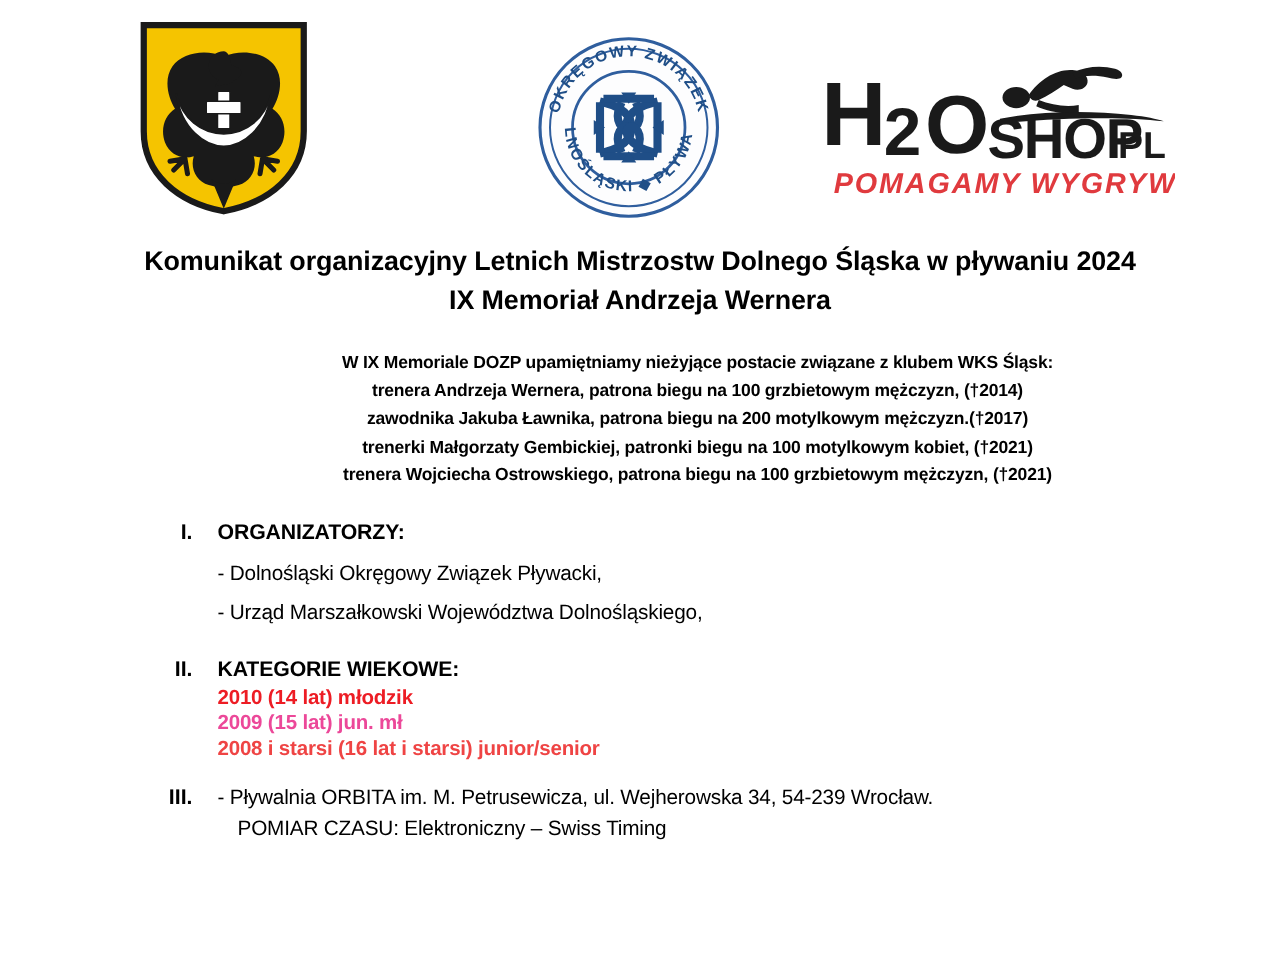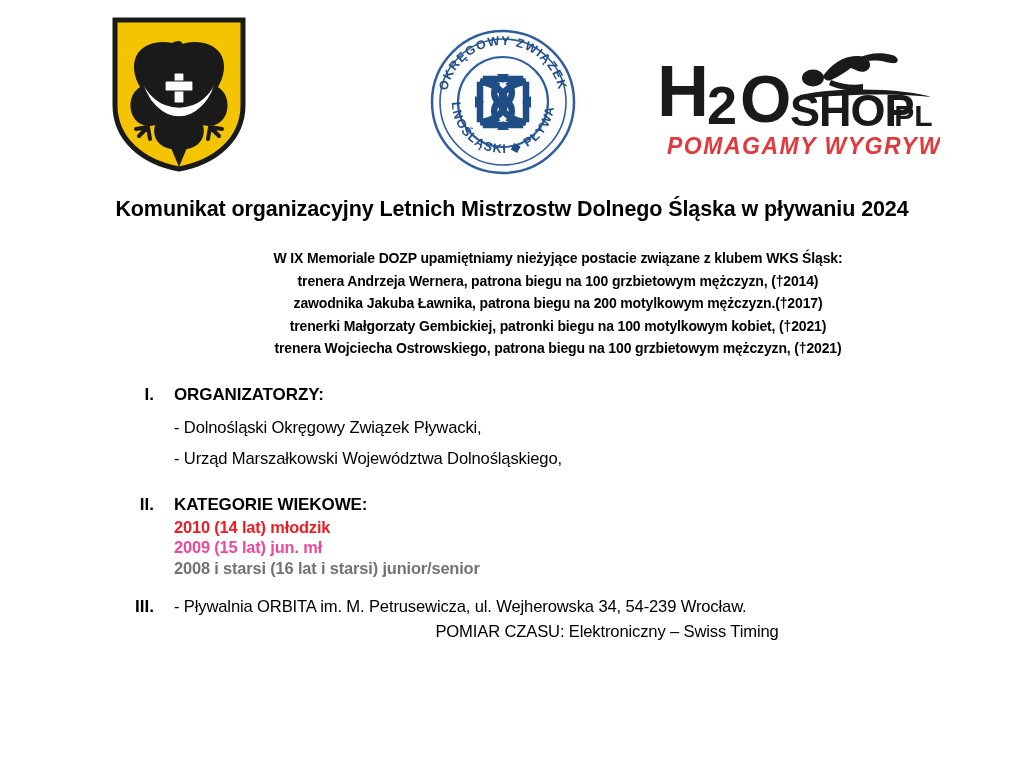--- a/index.html
+++ b/index.html
@@ -95,21 +95,21 @@
   }
   .sec-head .reg {
     font-weight: normal;
   }
   .sub-line {
     font-size: 16.6px;
     line-height: 25px;
     letter-spacing: -0.15px;
     white-space: nowrap;
   }
-  .sub-line.indent-extra { padding-left: 16px; text-align: center; }
+  .sub-line.indent-extra { padding-left: 16px; }
 
   .spaced-1 { margin-top: 8px; }
   .spaced-2 { margin-top: 6px; }
 
   .cat-line {
     font-weight: bold;
     font-size: 16.4px;
     line-height: 20.5px;
     letter-spacing: -0.15px;
     white-space: nowrap;
@@ -210,20 +210,23 @@
 
       <text x="12" y="112" font-family="'Liberation Sans', sans-serif" font-size="23" font-weight="bold" font-style="italic" fill="#E03A3E" letter-spacing="1.5">POMAGAMY WYGRYWAĆ</text>
     </svg>
   </div>
 </div>
 
 <div class="title-block">
   <div class="doc-title">
     <span class="tl">Komunikat organizacyjny Letnich Mistrzostw Dolnego Śląska w pływaniu 2024</span>
   </div>
+  <div class="doc-title title-line-2">
+    <span class="tl">IX Memoriał Andrzeja Wernera</span>
+  </div>
 </div>
 
 <div class="memorial">
   <div>W IX Memoriale DOZP upamiętniamy nieżyjące postacie związane z klubem WKS Śląsk:</div>
   <div>trenera Andrzeja Wernera, patrona biegu na 100 grzbietowym mężczyzn, (†2014)</div>
   <div>zawodnika Jakuba Ławnika, patrona biegu na 200 motylkowym mężczyzn.(†2017)</div>
   <div>trenerki Małgorzaty Gembickiej, patronki biegu na 100 motylkowym kobiet, (†2021)</div>
   <div>trenera Wojciecha Ostrowskiego, patrona biegu na 100 grzbietowym mężczyzn, (†2021)</div>
 </div>
 
@@ -239,21 +242,21 @@
   </div>
 
   <div class="gap-sections"></div>
 
   <div class="section">
     <div class="sec-num">II.</div>
     <div class="sec-body">
       <div class="sec-head">KATEGORIE WIEKOWE:</div>
       <div class="cat-line" style="color:#ED1C24">2010 (14 lat) młodzik</div>
       <div class="cat-line" style="color:#ec4899">2009 (15 lat) jun. mł</div>
-      <div class="cat-line" style="color:#737373">2008 i starsi (16 lat i starsi) junior/senior</div>
+      <div class="cat-line" style="color:#ef4444">2008 i starsi (16 lat i starsi) junior/senior</div>
     </div>
   </div>
 
   <div class="gap-sections-sm"></div>
 
   <div class="section">
     <div class="sec-num">III.</div>
     <div class="sec-body">
       <div class="sub-line">- Pływalnia ORBITA im. M. Petrusewicza, ul. Wejherowska 34, 54-239 Wrocław.</div>
       <div class="sub-line indent-extra">POMIAR CZASU:  Elektroniczny – Swiss Timing</div>

